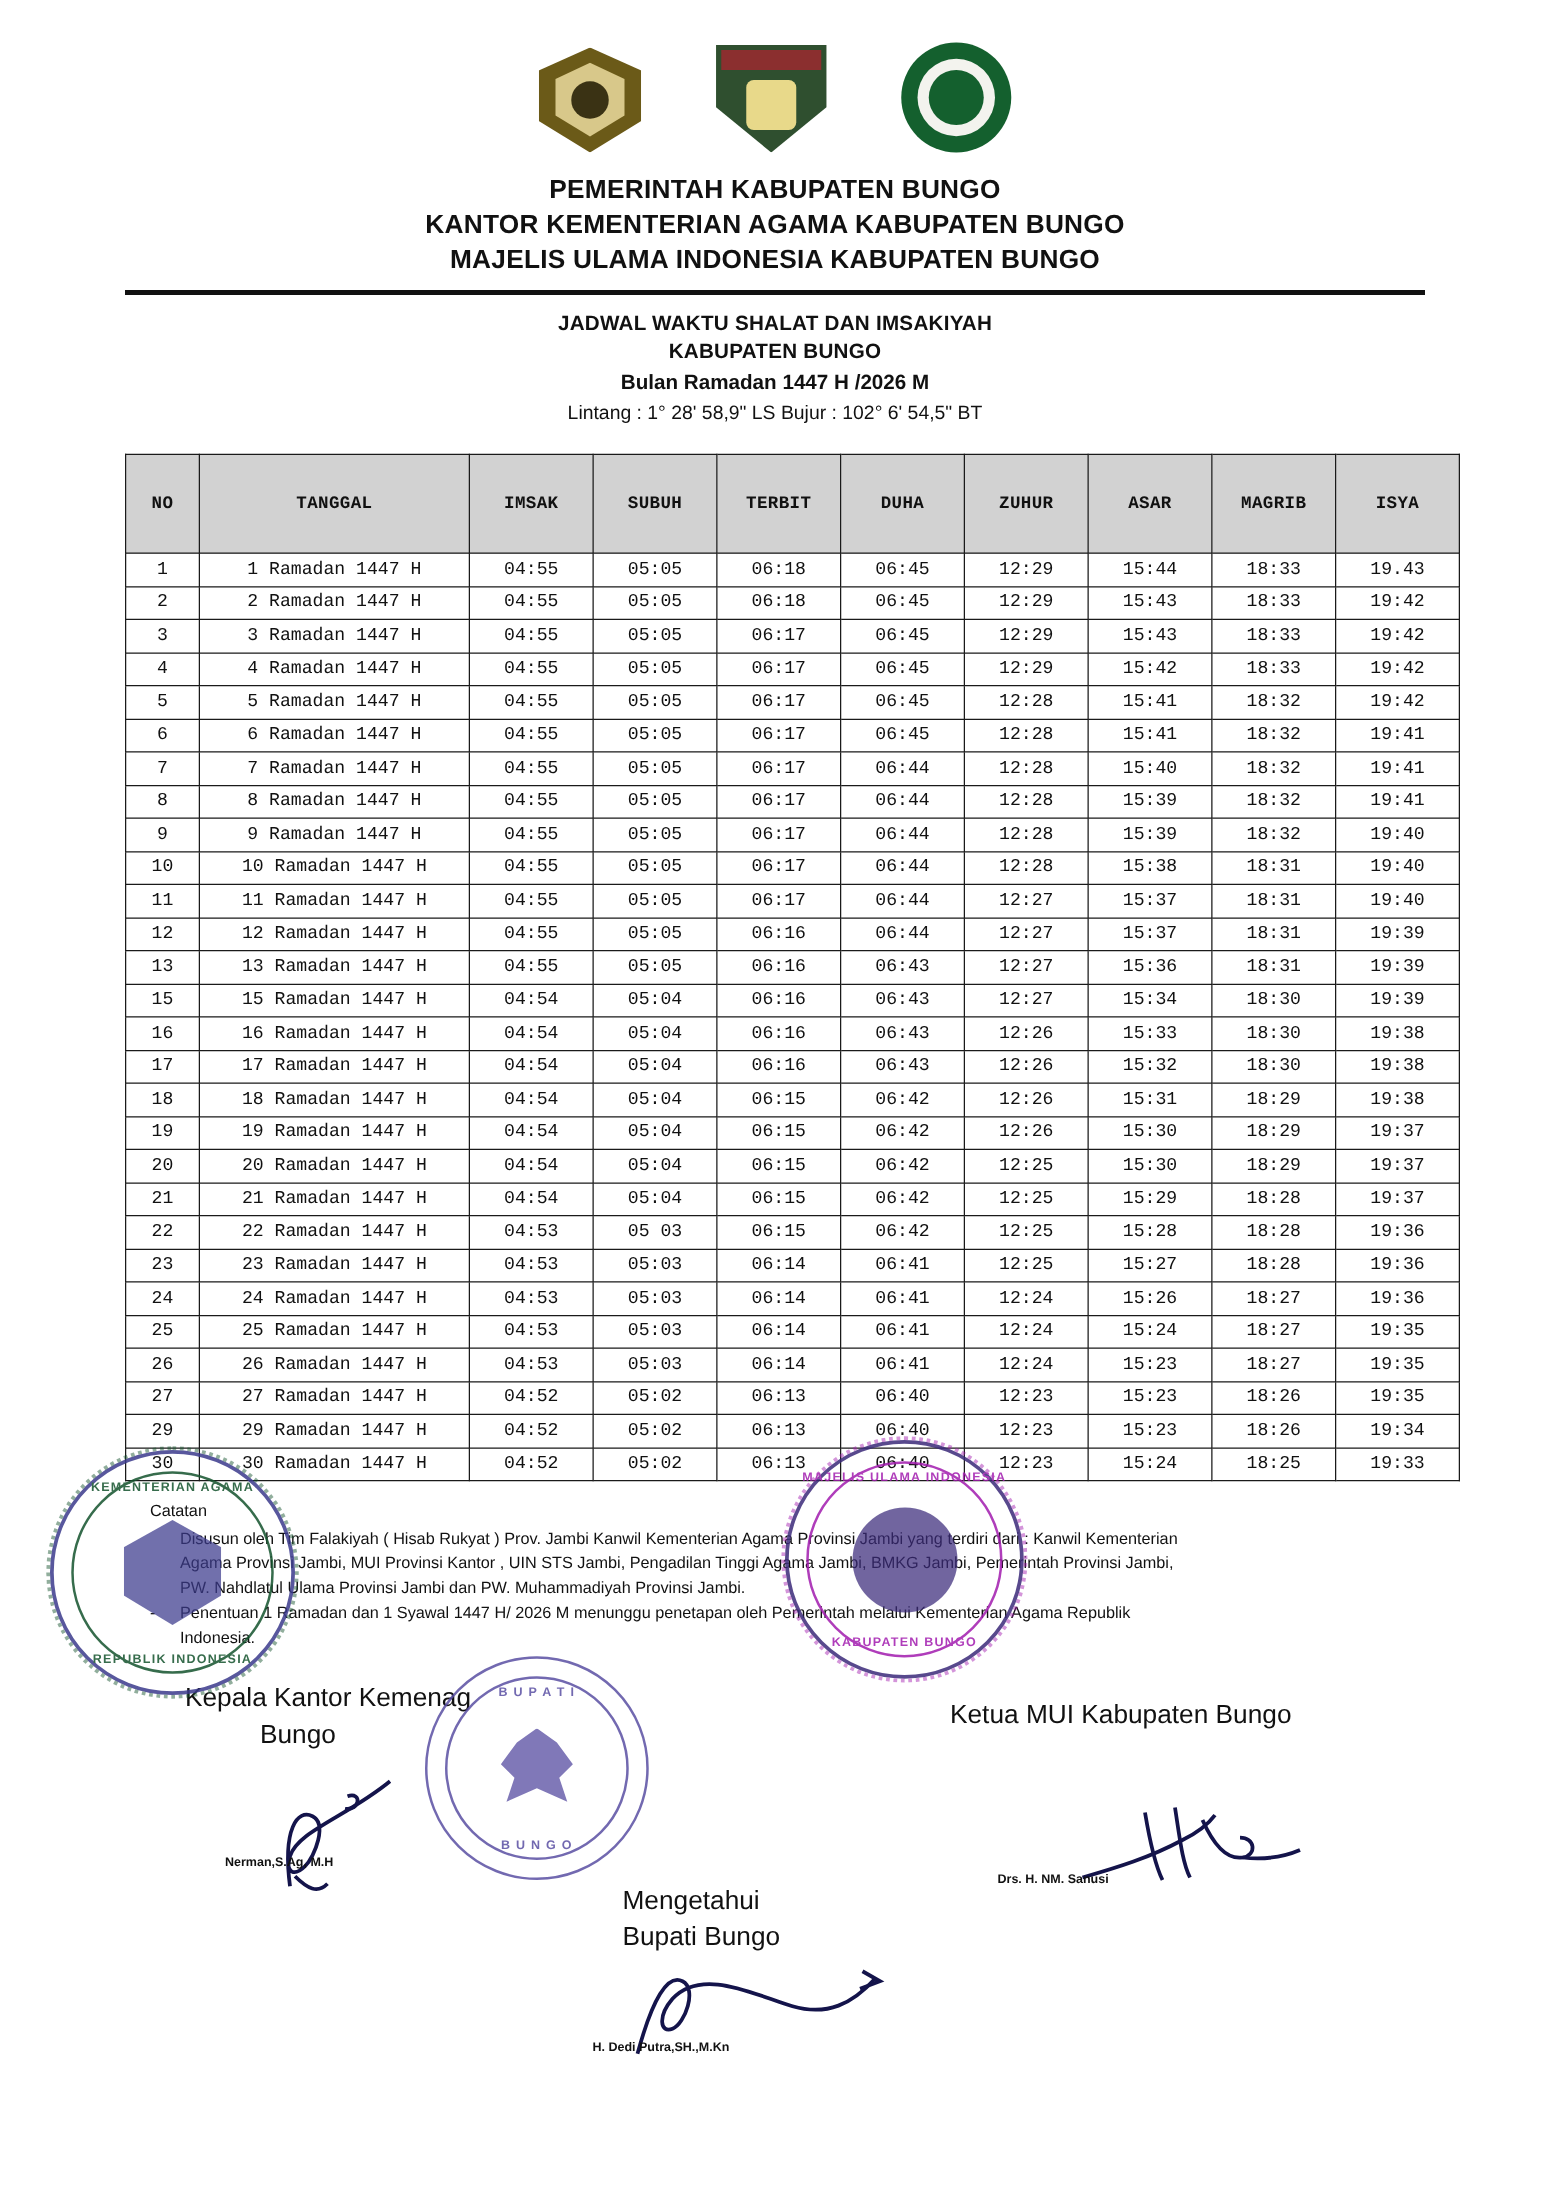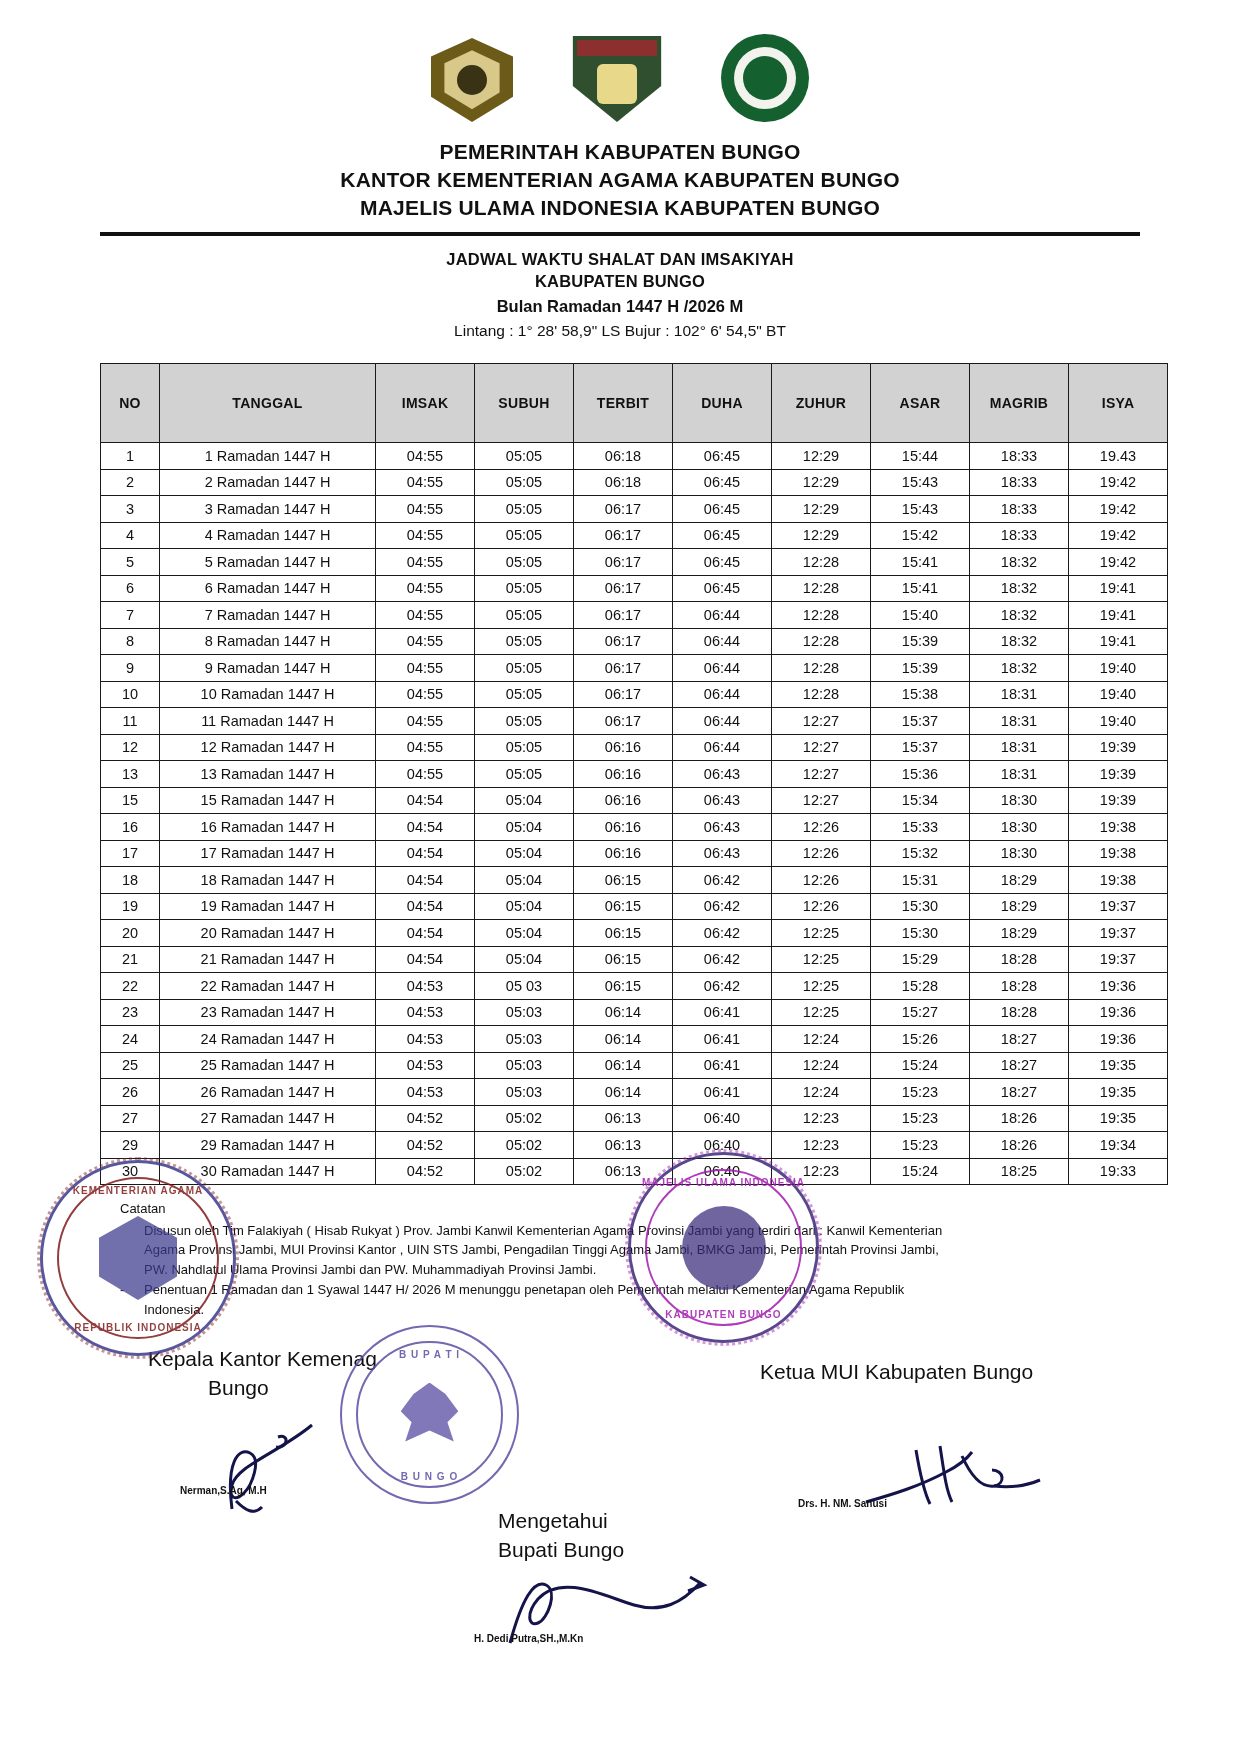--- a/index.html
+++ b/index.html
@@ -64,21 +64,21 @@
 
   .rule { height:4px; background:#111; margin:10px 100px 0 100px; }
 
   .doc-title { text-align:center; margin-top:12px; line-height:1.36; }
   .doc-title .t1 { font-size:16.5px; font-weight:bold; letter-spacing:0.2px; }
   .doc-title .t2 { font-size:16.5px; font-weight:bold; letter-spacing:0.2px; }
   .doc-title .t3 { font-size:16.5px; font-weight:bold; margin-top:2px; }
   .doc-title .t4 { font-size:15.5px; font-weight:normal; margin-top:3px; }
 
   
-  .table-wrap { margin:22px 100px 0 100px; }
+  .table-wrap { margin:22px 100px 0 100px;font-family:Liberation Mono, monospace; }
   table.sched { border-collapse:collapse; width:1040px; table-layout:fixed; }
   table.sched th, table.sched td {
     border:1.5px solid #1a1a1a;
     text-align:center;
     font-size:14.5px;
   }
   table.sched thead th {
     background:#d2d2d2;
     font-weight:bold;
     font-size:14px;
@@ -113,21 +113,21 @@
   .sig-name { font-size:10px; font-weight:bold; }
 
   .sig-left .sig-name { position:absolute; left:32px; top:140px; white-space:nowrap; }
   .sig-right .sig-name { position:absolute; left:38px; top:140px; white-space:nowrap; }
   .sig-center .sig-name { position:absolute; left:-24px; top:126px; white-space:nowrap; }
 
   
   .stamp { position:absolute; border-radius:50%; }
   .stamp-kemenag {
     left:40px; top:1160px; width:190px; height:190px;
-    border:3px solid #3b3a8c; color:#7f1d1d;
+    border:3px solid #3b3a8c; color:#14532d;
     opacity:0.85;
   }
   .stamp-mui {
     left:628px; top:1152px; width:185px; height:185px;
     border:3px solid #3b2a7a; color:#a21caf;
     opacity:0.85;
   }
   .stamp-bupati {
     left:340px; top:1325px; width:175px; height:175px;
     border:2px solid #5a4fa3; color:#5a4fa3;

